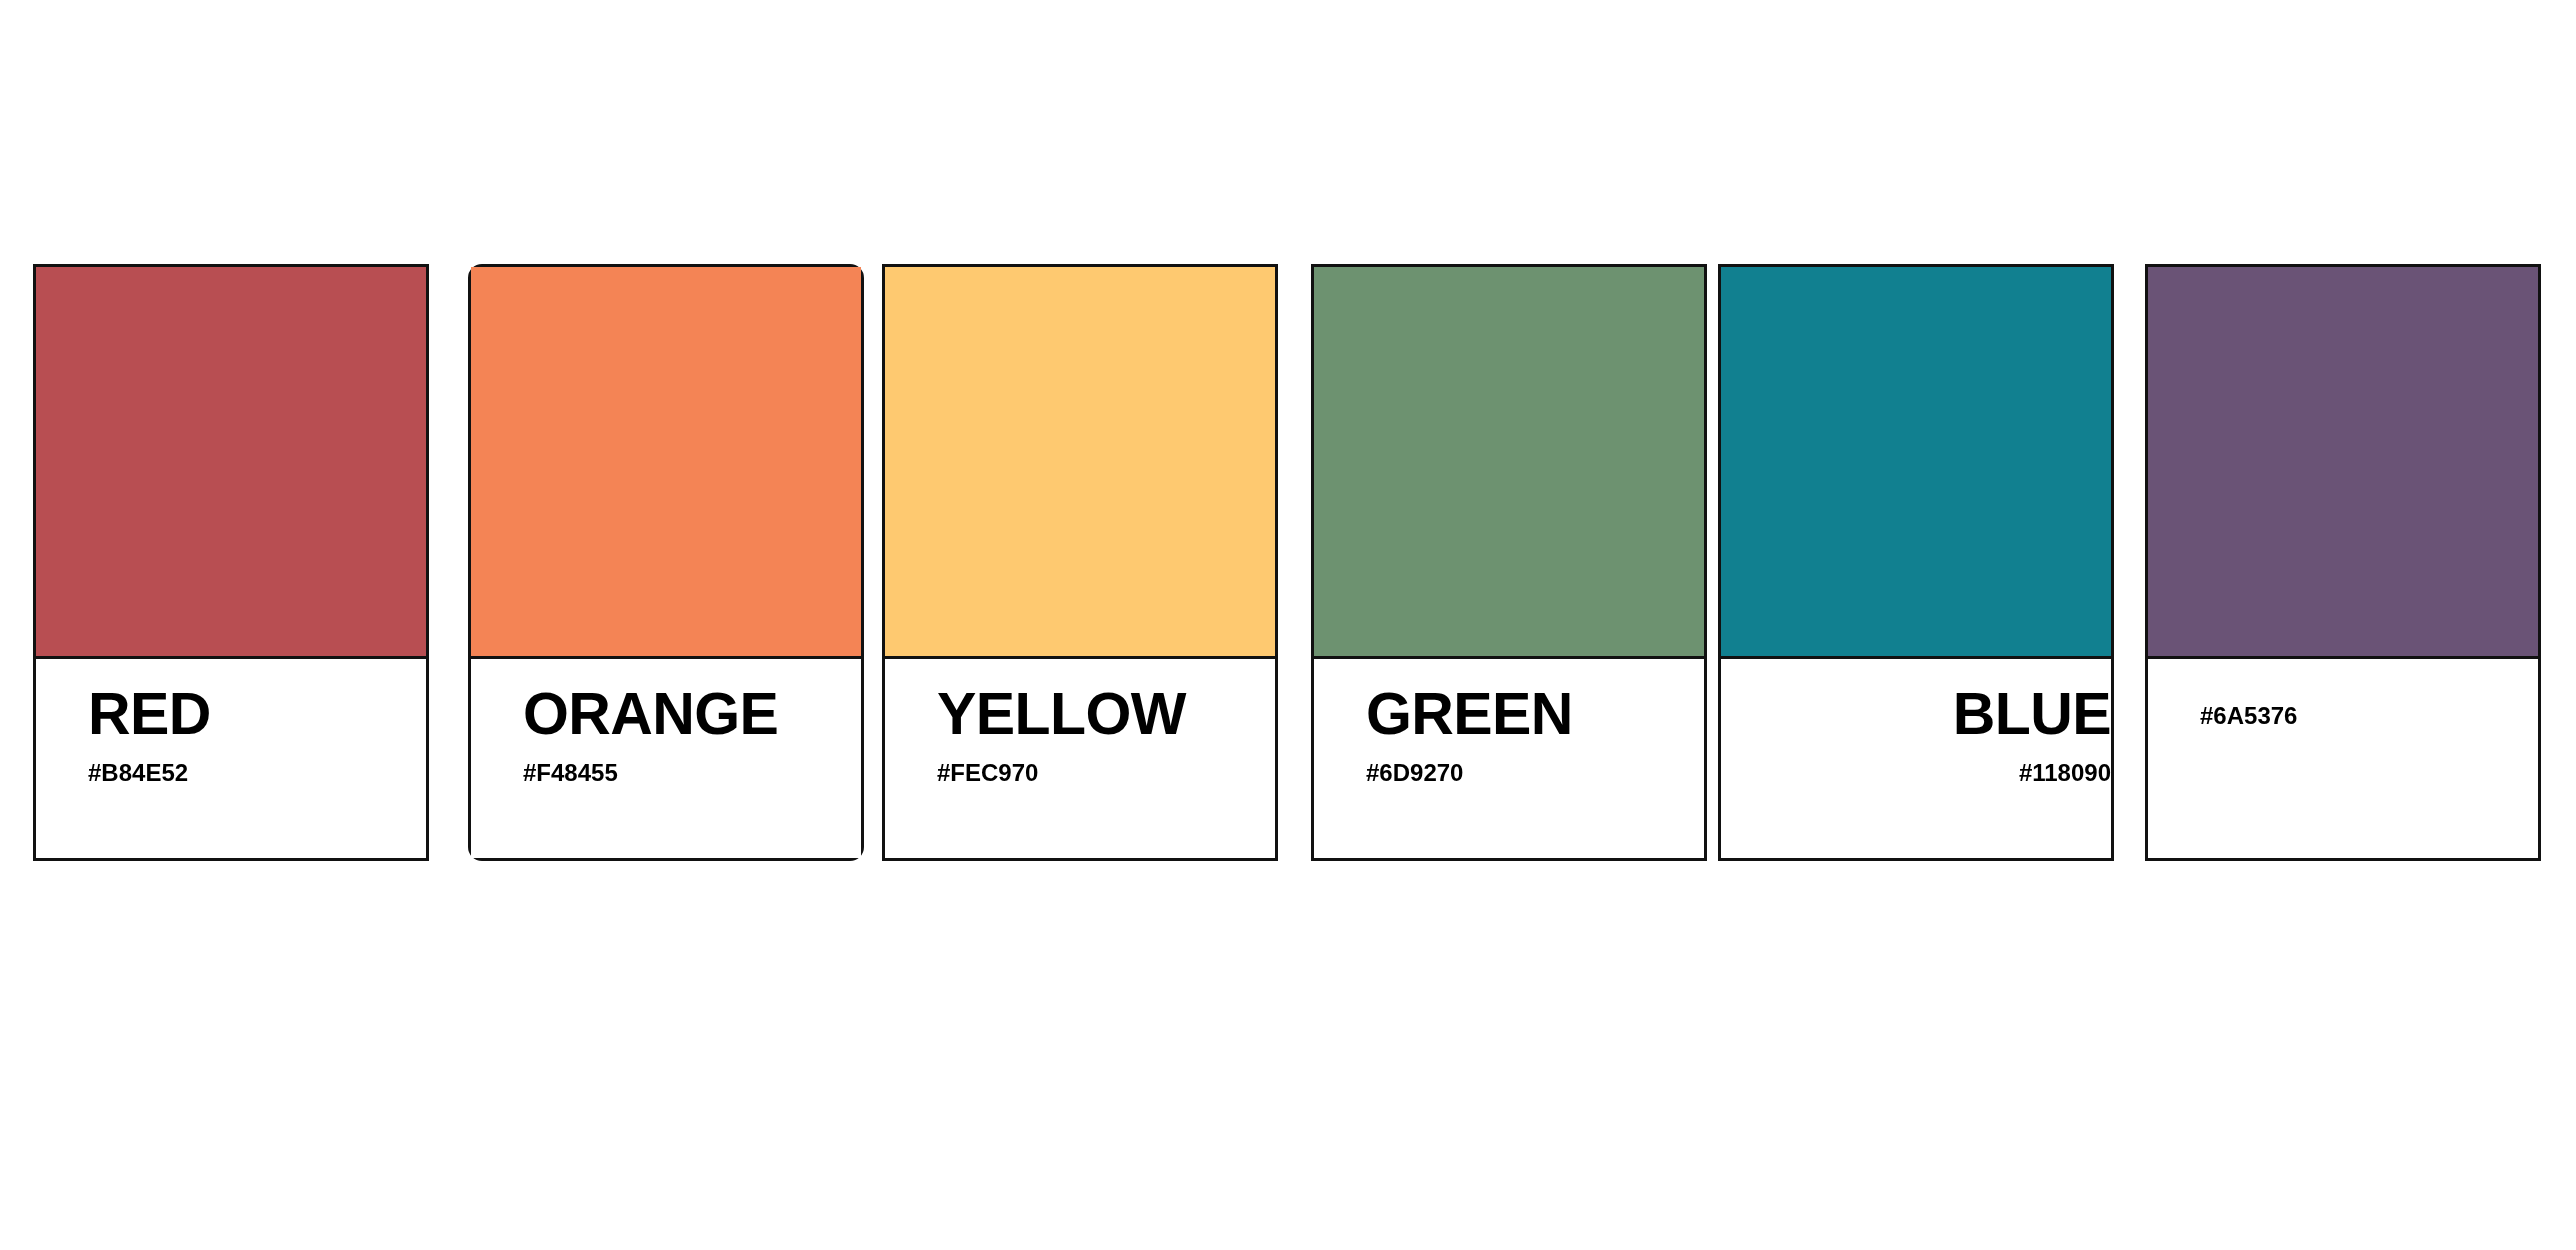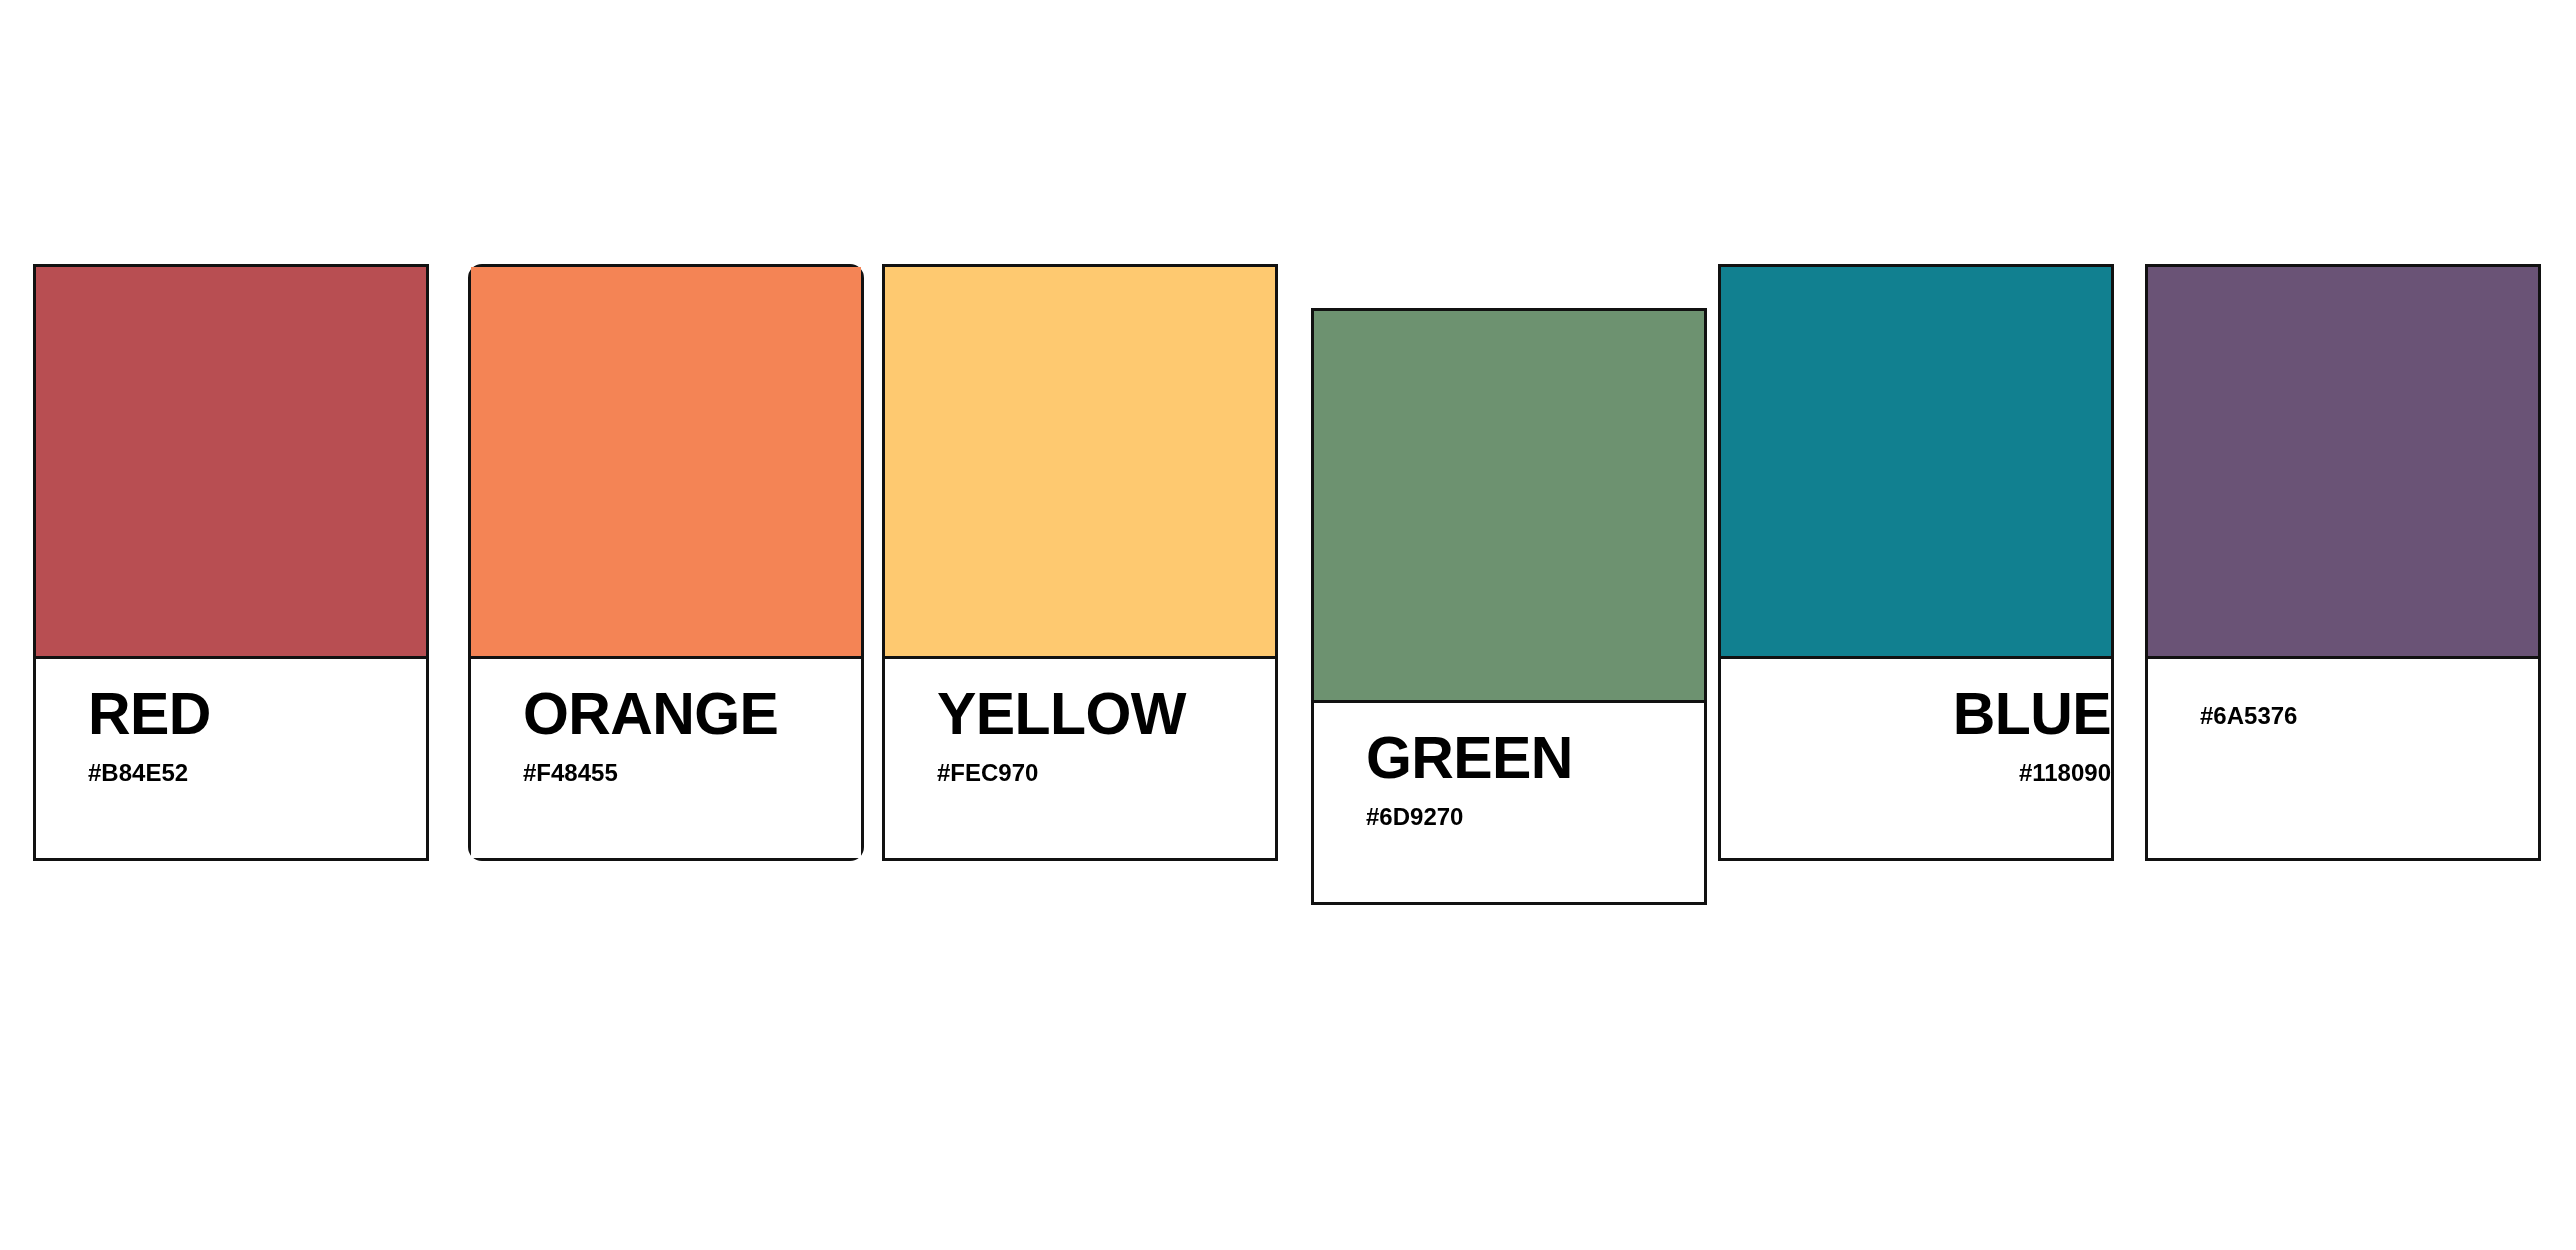--- a/index.html
+++ b/index.html
@@ -106,21 +106,21 @@
   </div>
 
   <div class="swatch-card card-pos-2" style="border-color: rgb(17, 17, 17);">
     <div class="swatch-color" style="background-color: rgb(254, 201, 112); border-bottom-color: rgb(17, 17, 17);"></div>
     <div class="swatch-label">
       <span class="swatch-name">YELLOW</span>
       <span class="swatch-hex">#FEC970</span>
     </div>
   </div>
 
-  <div class="swatch-card card-pos-3" style="border-color: rgb(17, 17, 17); margin-top: 44px;">
+  <div class="swatch-card card-pos-3" style="border-color: rgb(17, 17, 17);">
     <div class="swatch-color" style="background-color: rgb(109, 146, 112); border-bottom-color: rgb(17, 17, 17);"></div>
     <div class="swatch-label">
       <span class="swatch-name">GREEN</span>
       <span class="swatch-hex">#6D9270</span>
     </div>
   </div>
 
   <div class="swatch-card card-pos-4" style="border-color: rgb(17, 17, 17); text-align: right;">
     <div class="swatch-color" style="background-color: rgb(17, 128, 144); border-bottom-color: rgb(17, 17, 17);"></div>
     <div class="swatch-label">

